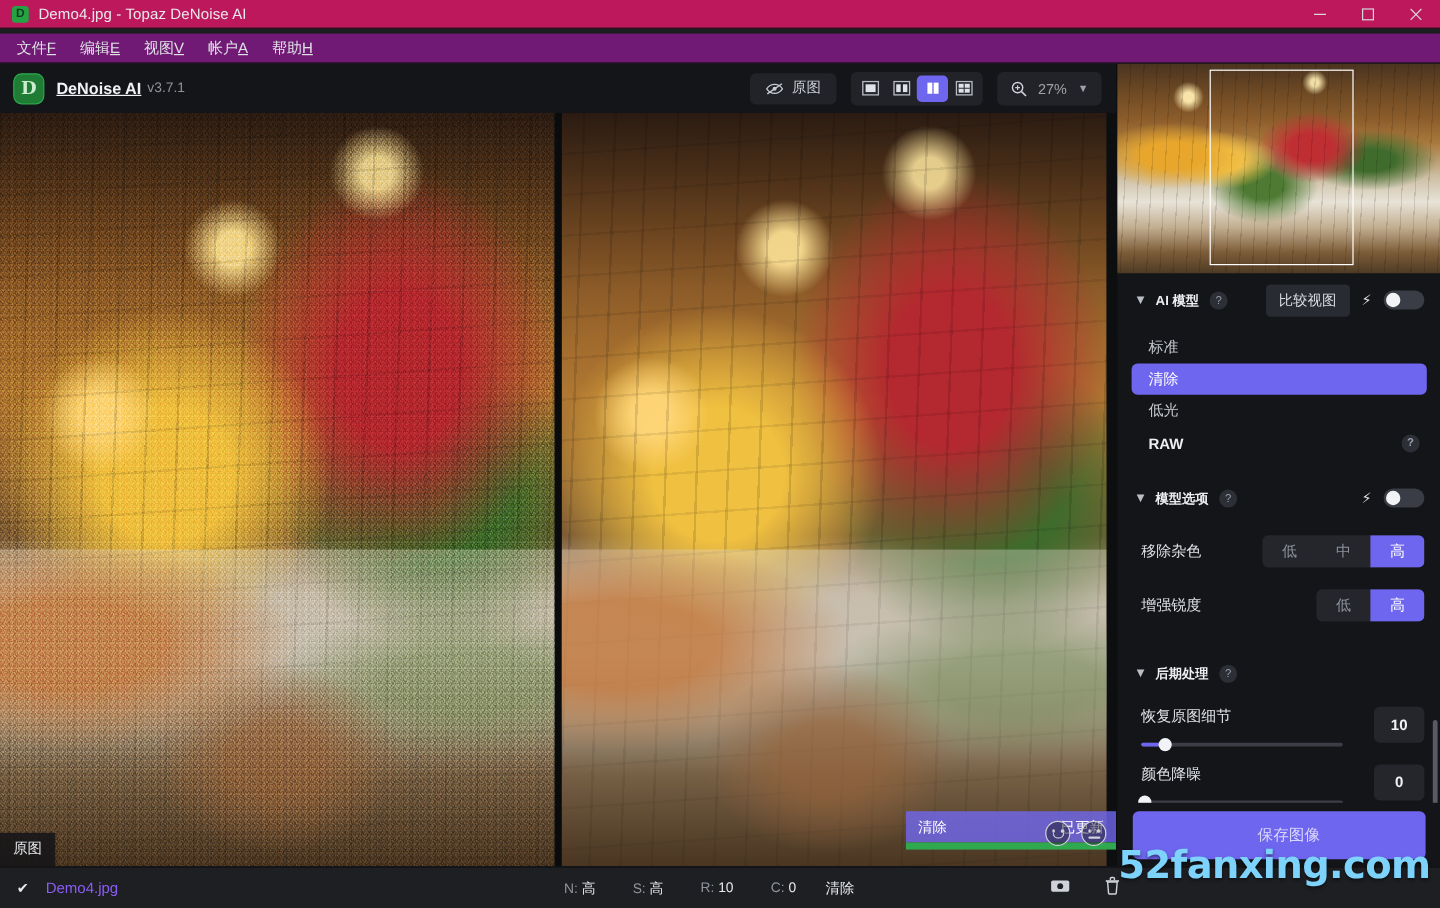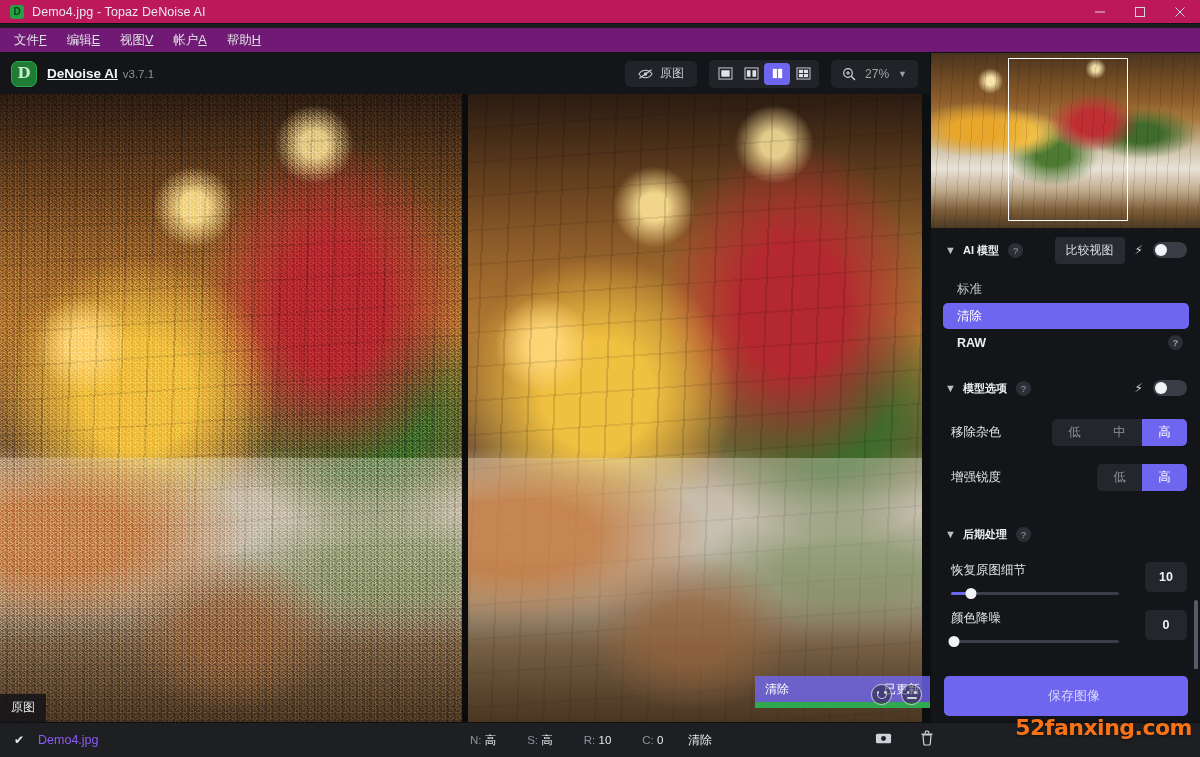--- a/index.html
+++ b/index.html
@@ -249,22 +249,22 @@
     justify-content: center; margin-left: 14px; flex: none;
   }
 
   .save-wrap { position: absolute; left: 0; bottom: 0; width: 270px; height: 53px; background: #141518;
                display: flex; align-items: center; justify-content: center; }
   .save-btn {
     width: 244px; height: 40px; background: #6f66f0; border-radius: 5px;
     color: #d9d6fb; font-size: 13px; display: flex; align-items: center; justify-content: center; padding-left: 16px;
   }
   .watermark {
-    position: absolute; right: 8px; bottom: 17px; color: #f97316;
-    font-size: 22px; font-weight: bold; letter-spacing: -.5px;
+    position: absolute; right: 8px; bottom: 17px; color: #7dd3fc;
+    font-size: 32px; font-weight: bold; letter-spacing: -.5px;
     text-shadow: 0 1px 3px rgba(0,0,0,.5); pointer-events: none; z-index: 9;
     font-family: "DejaVu Sans", sans-serif;
   }
 
   
   .statusbar {
     position: absolute; left: 0; bottom: 0; width: 1200px; height: 35px;
     background: #1d1f23; display: flex; align-items: center; border-top: 1px solid #0e0f11;
   }
   .file-chip { display: flex; align-items: center; margin-left: 14px; gap: 14px; }
@@ -427,20 +427,23 @@
         </span>
       </div>
 
       <div class="model-list">
         <div class="model-item">
           <span>标准</span>
         </div>
         <div class="model-item selected">
           <span>清除</span>
         </div>
+        <div class="model-item">
+          <span>低光</span>
+        </div>
         <div class="model-item raw">
           <span>RAW</span>
           <span class="qmark" style="margin-left:0">?</span>
         </div>
       </div>
 
       <div class="sec-head">
         <span class="chev">▼</span>
         <span class="sec-title">模型选项</span>
         <span class="qmark">?</span>

